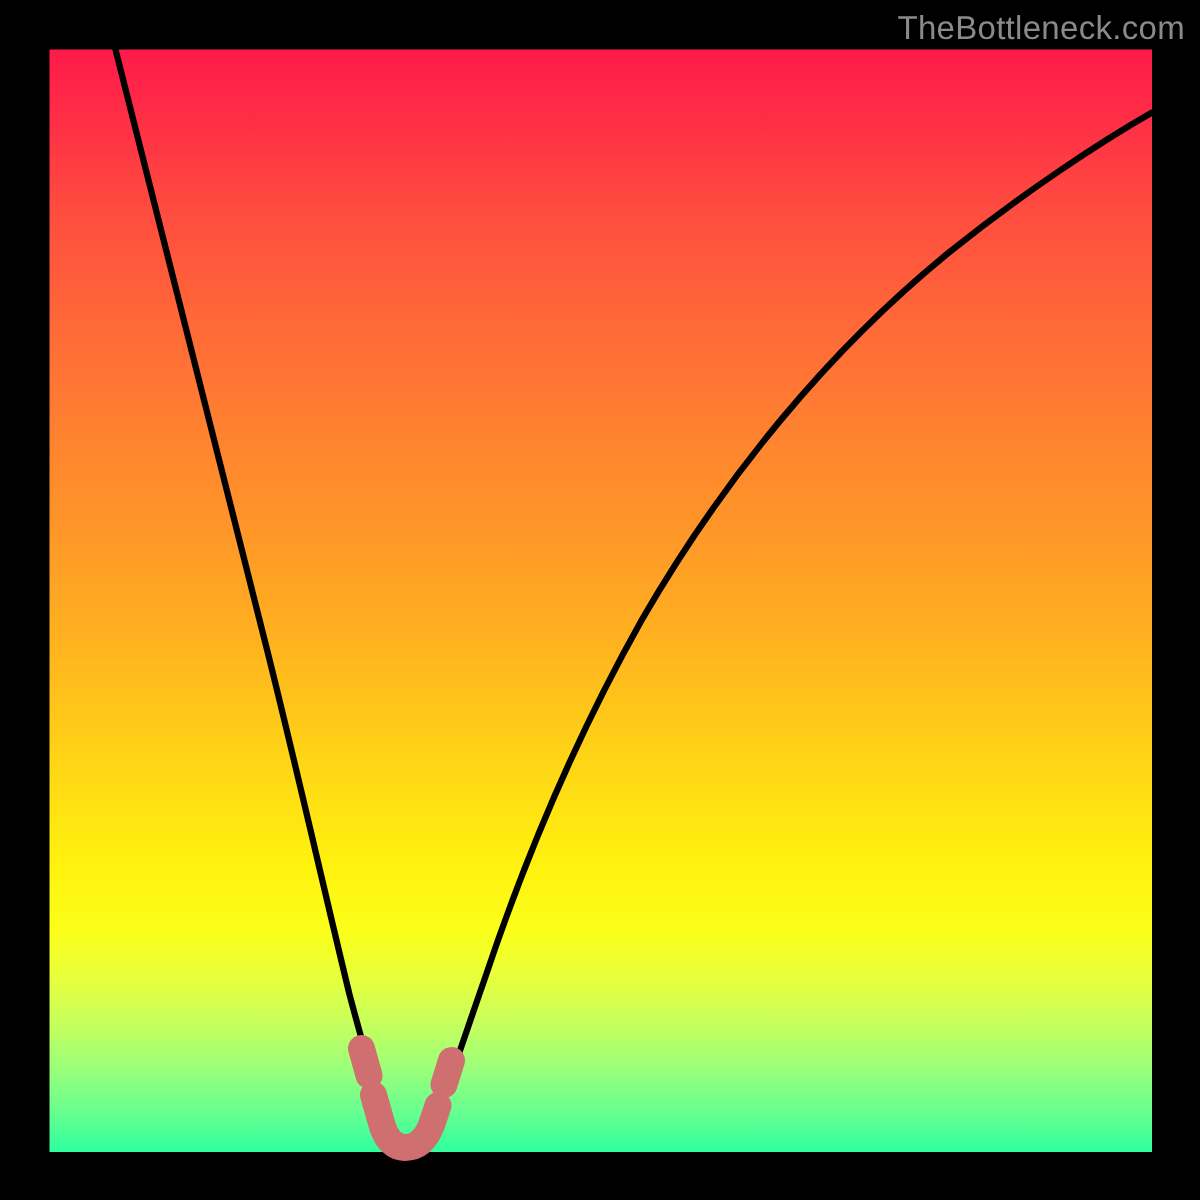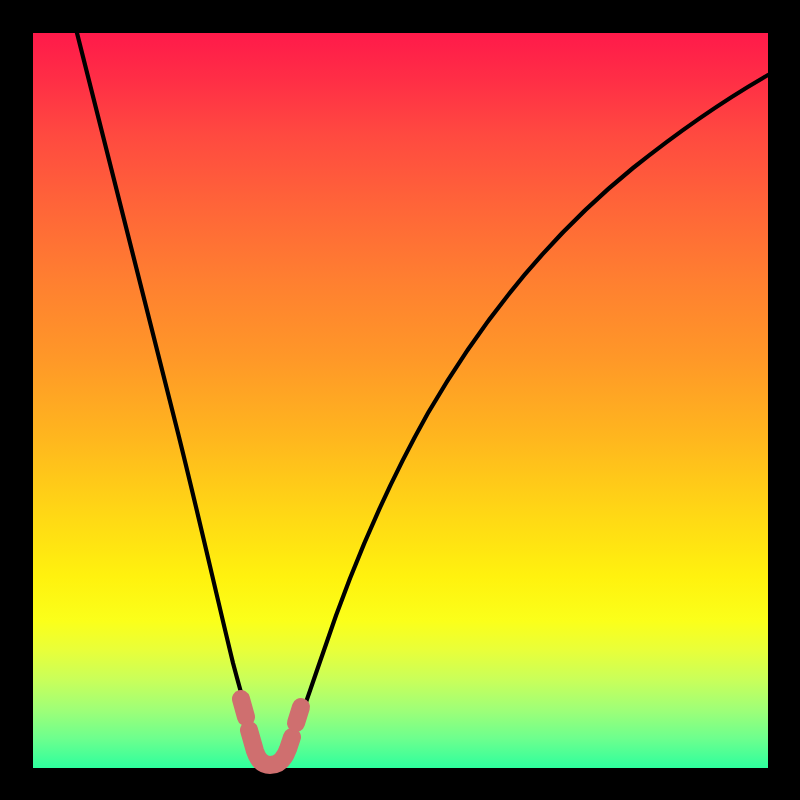--- a/index.html
+++ b/index.html
@@ -88,13 +88,14 @@
       <path d="M 216 697
                L 222 718
                C 225 727, 230 732, 237 732
                C 245 732, 251 727, 255 716
                L 259 704"></path>
 
       <path d="M 263 690 L 268 674"></path>
     </g>
   </svg>
 
+  <div class="watermark">TheBottleneck.com</div>
 </div>
 
 </body></html>

